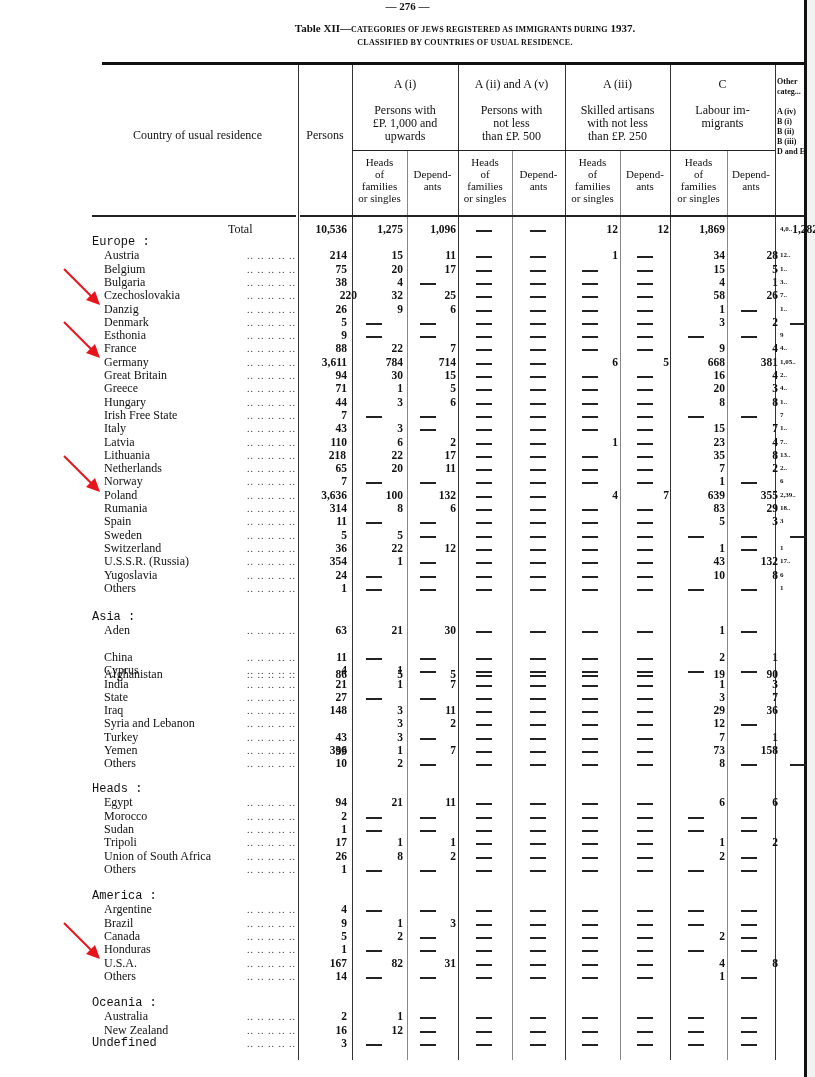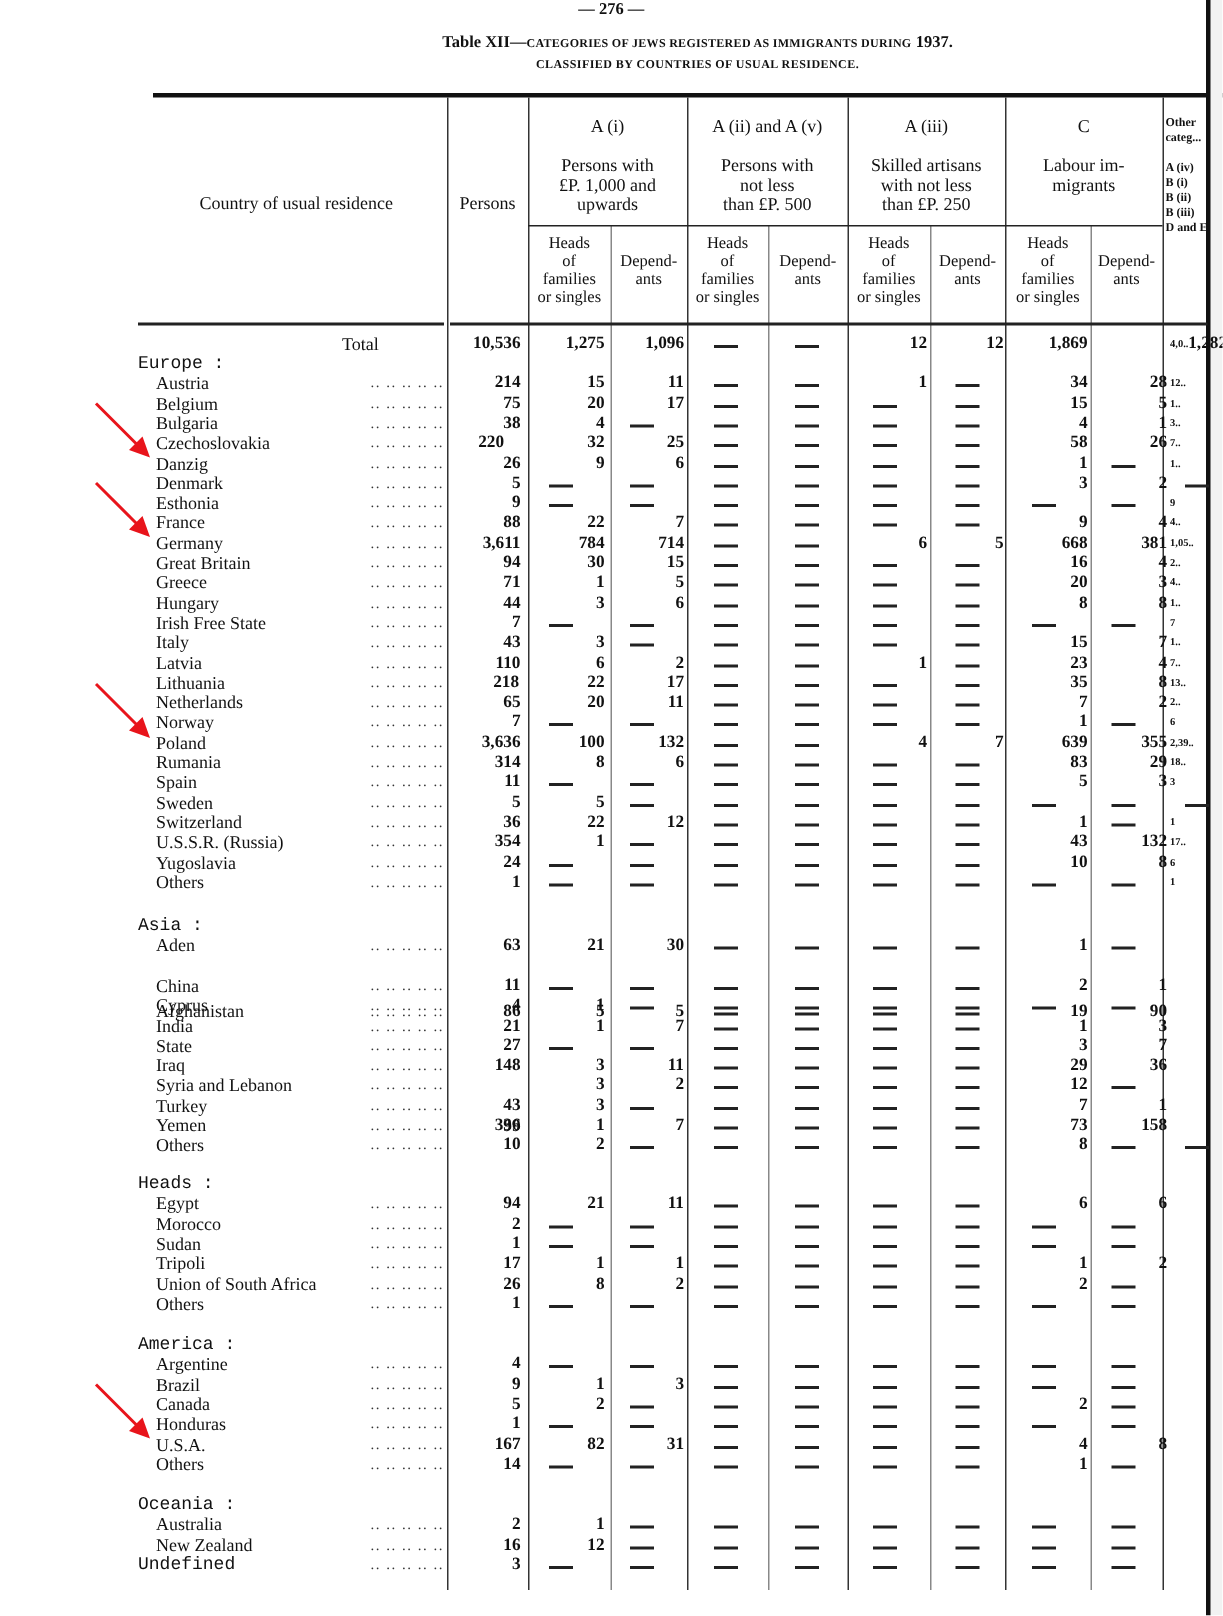--- a/index.html
+++ b/index.html
@@ -199,21 +199,21 @@
       <div class="dash" style="left: 530px;"></div>
       <div class="dash" style="left: 582px;"></div>
       <div class="dash" style="left: 637px;"></div>
       <div class="cell" style="left: 665px; width: 60px;">4</div>
       <div class="cell" style="left: 718px; width: 60px;">1</div>
       <div class="cell" style="left: 780px; width: 24px; font-size: 7px; text-align: left; overflow: hidden;">3..</div>
     </div>
     <div class="row" style="top: 289.2px;">
       <div class="name">Czechoslovakia</div>
       <div class="dots" style="left: 196.8px; width: 99.2px; text-align: right;">..      ..      ..      ..      ..</div>
-      <div class="cell" style="left: 276px; width: 60px;">220</div>
+      <div class="cell" style="left: 297px; width: 60px;">220</div>
       <div class="cell" style="left: 343px; width: 60px;">32</div>
       <div class="cell" style="left: 396px; width: 60px;">25</div>
       <div class="dash" style="left: 476px;"></div>
       <div class="dash" style="left: 530px;"></div>
       <div class="dash" style="left: 582px;"></div>
       <div class="dash" style="left: 637px;"></div>
       <div class="cell" style="left: 665px; width: 60px;">58</div>
       <div class="cell" style="left: 718px; width: 60px;">26</div>
       <div class="cell" style="left: 780px; width: 24px; font-size: 7px; text-align: left; overflow: hidden;">7..</div>
     </div>

